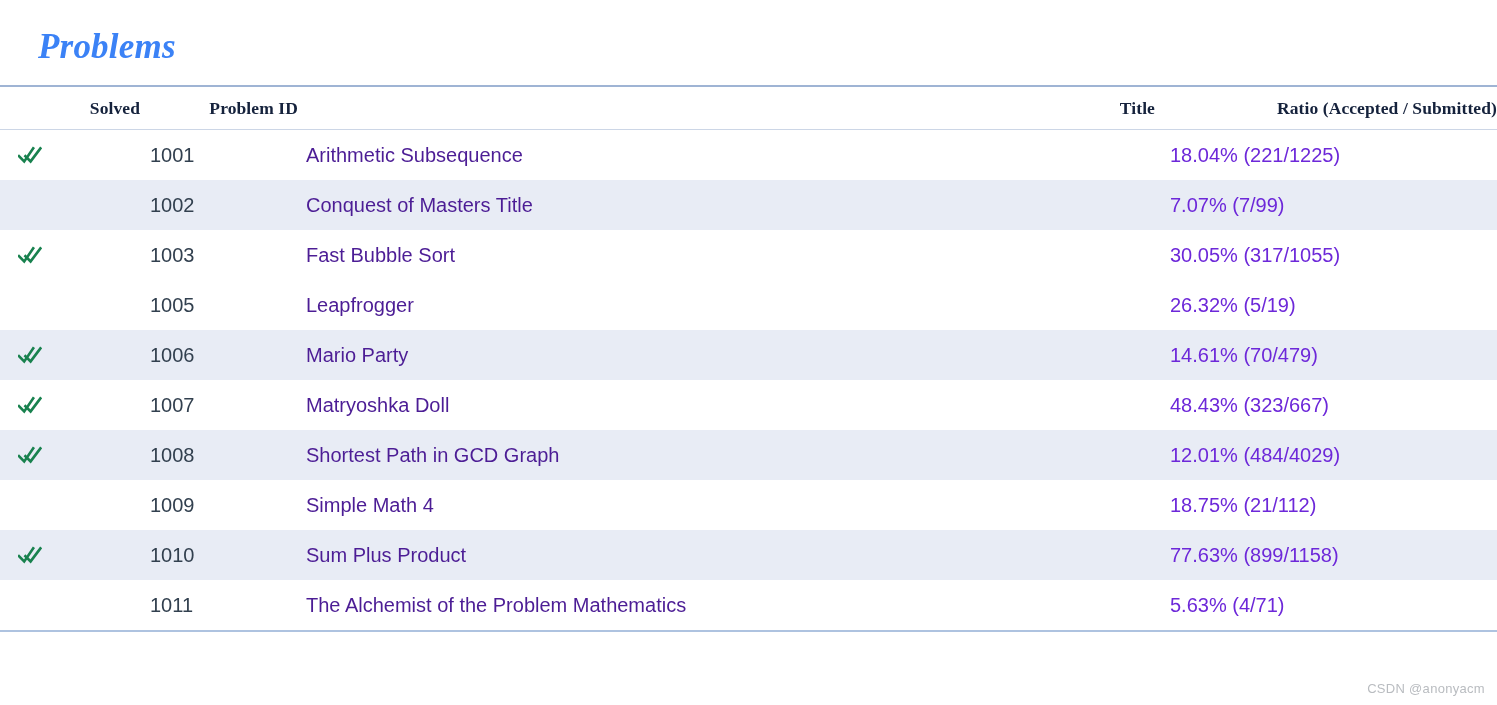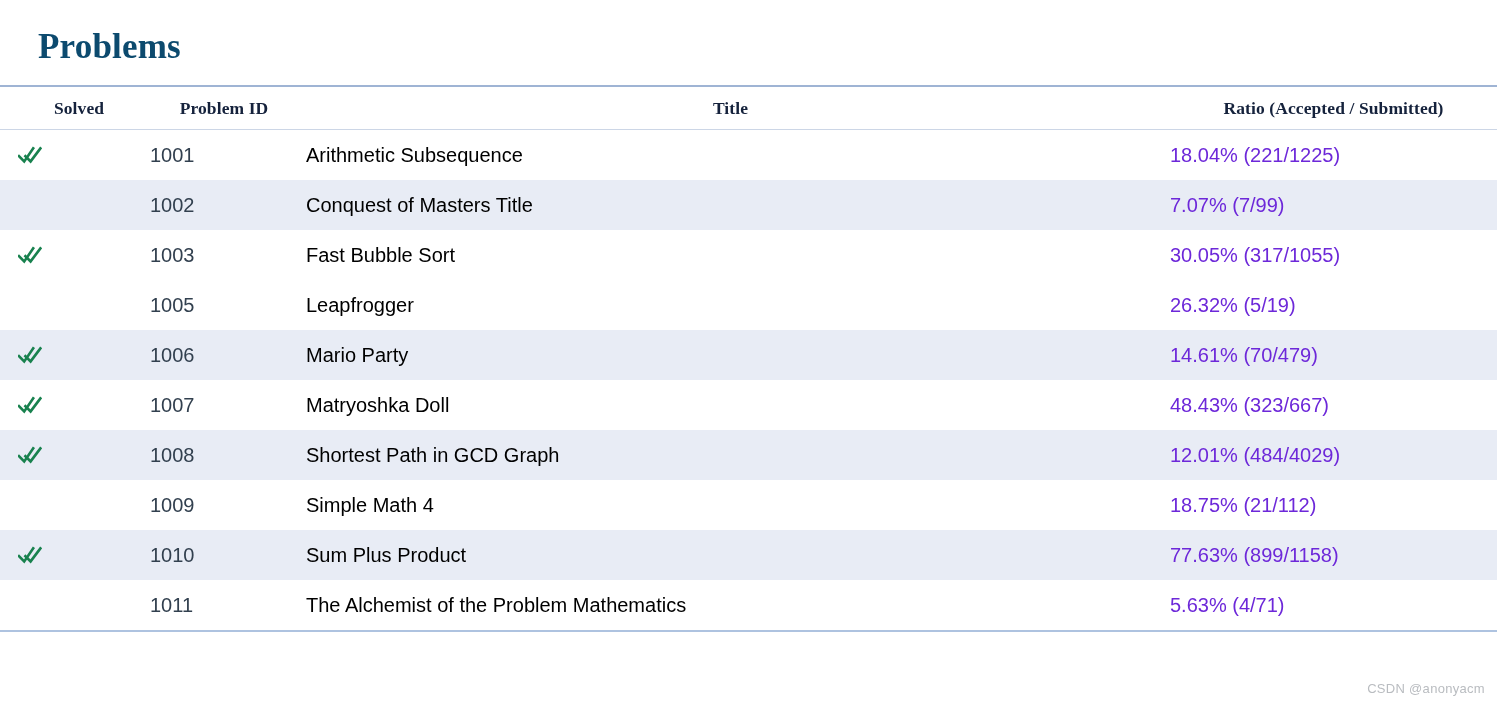--- a/index.html
+++ b/index.html
@@ -18,22 +18,23 @@
   }
 
   #page-title {
     position: absolute;
     left: 38px;
     top: 2px;
     font-family: "Liberation Serif", serif;
     font-weight: bold;
     font-size: 35px;
     line-height: 44px;
-    color: #0c4a6e;
+    color: #3b82f6;
     letter-spacing: 0.2px;
+    font-style: italic;
   }
 
   #problems-table-wrap {
     position: absolute;
     left: 0px;
     top: 85px;
     width: 1497px;
   }
 
   table.problems {
@@ -45,21 +46,21 @@
   table.problems thead tr {
     border-top: 2px solid #9fb4d4;
     border-bottom: 1px solid #ccd6e6;
   }
 
   table.problems thead th {
     font-family: "Liberation Serif", serif;
     font-weight: bold;
     font-size: 17.5px;
     color: #15223c;
-    text-align: center;
+    text-align: right;
     padding: 0;
     height: 42px;
     vertical-align: middle;
     letter-spacing: 0.1px;
     margin-left: 19px;
   }
 
   table.problems tbody td {
     font-family: "Liberation Sans", sans-serif;
     font-size: 20px;
@@ -98,21 +99,21 @@
     display: inline-block;
     width: 24px;
     height: 20px;
     vertical-align: middle;
     position: relative;
     top: -1px;
   }
   .solved-icon.hidden { visibility: hidden; }
 
   a.title-link {
-    color: #000000;
+    color: #4c1d95;
     text-decoration: none;
     font-size: 20px;
     font-family: "Liberation Sans", sans-serif;
   }
 
   .ratio-text {
     color: #6d28d9;
     white-space: nowrap;
   }
 

